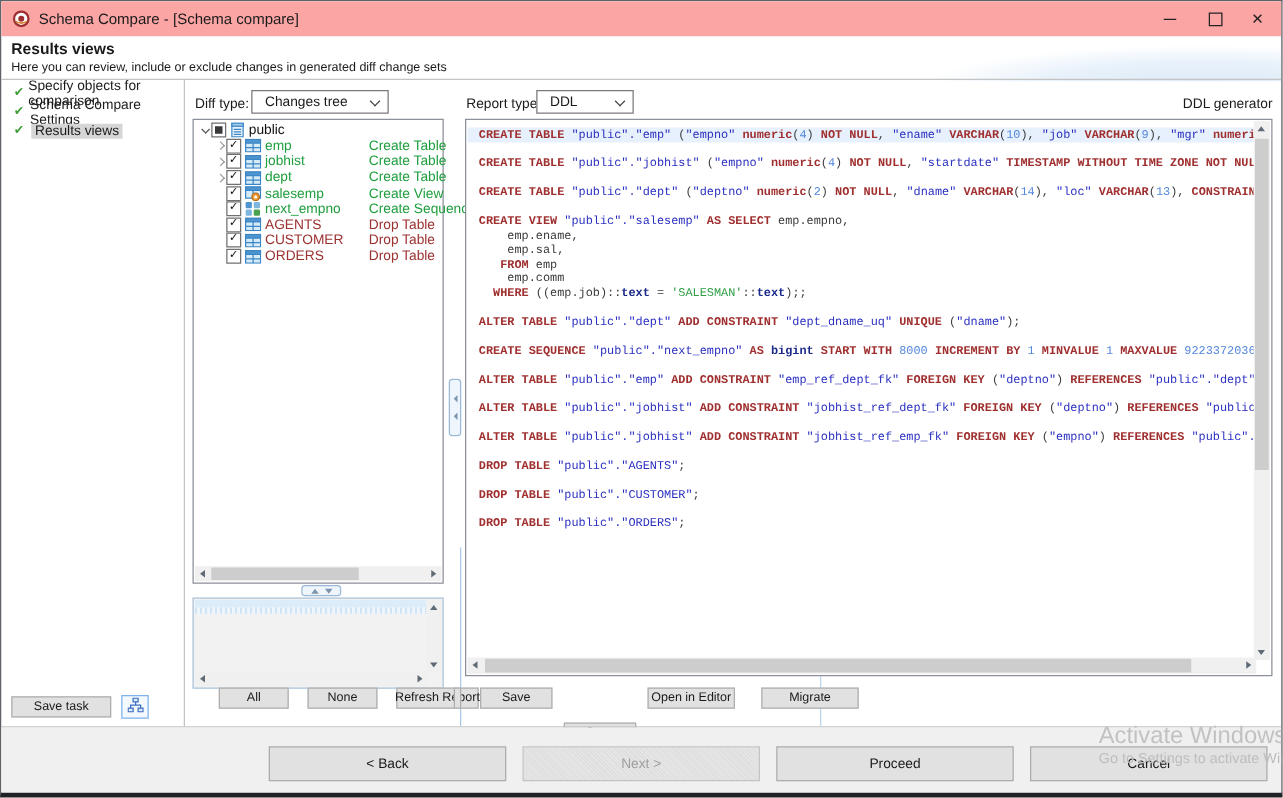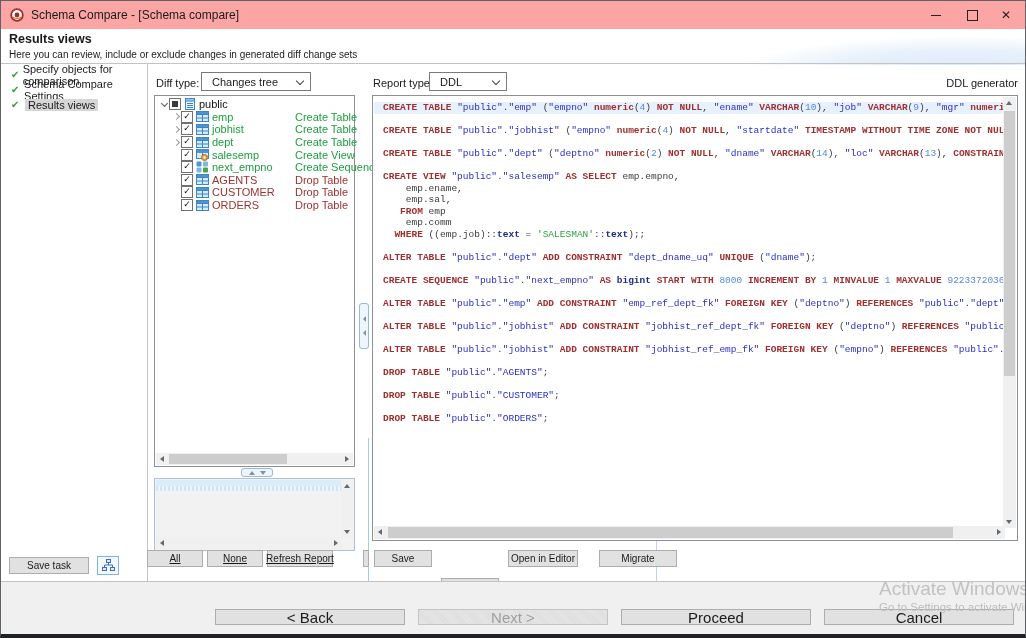--- a/index.html
+++ b/index.html
@@ -92,30 +92,30 @@
   .tok-s{color:#2e9e44;}
   .tok-t{color:#1b2a8a;font-weight:bold;}
   .tok-p{color:#3a3a3a;}
   #ddl-vscroll{right:1px;top:1px;width:13px;height:431px;}
   #ddl-vscroll .thumb{left:1px;top:14px;width:11px;height:265px;}
   #ddl-hscroll{left:1px;bottom:1px;width:631px;height:13px;}
   #ddl-hscroll .thumb{left:14px;top:1px;height:11px;width:565px;}
   
   .btn{background:#e1e1e1;border:1px solid #adadad;font-size:10px;display:flex;align-items:center;
        justify-content:center;box-sizing:border-box;height:17px;white-space:nowrap;}
-  #left-btns{left:146px;top:549px;display:flex;gap:4px;text-decoration:underline;}
-  #right-btns{left:373px;top:549px;display:flex;gap:9px;}
+  #left-btns{left:174px;top:549px;display:flex;gap:15px;}
+  #right-btns{left:383px;top:549px;display:flex;gap:9px;}
   #sliver-btn{left:362px;top:549px;width:6px;height:17px;}
   
   #footer{left:0;top:581px;width:100%;height:53px;background:#f0f0f0;}
   #savetask-btn{left:8px;top:556px;width:80px;height:17px;}
   #sitemap-btn{left:96px;top:555px;width:22px;height:19px;background:#f4f9ff;border:1px solid #7eb4ea;
                display:flex;align-items:center;justify-content:center;box-sizing:border-box;}
   #wizard{right:11px;bottom:9px;display:flex;gap:13px;}
-  .wbtn{width:190px;height:16px;font-size:15px;margin-top:32px;}
+  .wbtn{width:190px;height:28px;font-size:11px;margin-top:32px;}
   .wbtn.disabled{color:#9f9f9f;background:repeating-linear-gradient(45deg,#e6e6e6 0 1px,#dedede 1px 2px);border-color:#c3c3c3;}
   
   #wm1{left:878px;top:577px;font-size:19px;color:#c2c2c2;white-space:nowrap;}
   #wm2{left:878px;top:600px;font-size:11.5px;color:#bdbdbd;white-space:nowrap;}
 </style>
 </head>
 <body>
 
 <div id="win">
 

